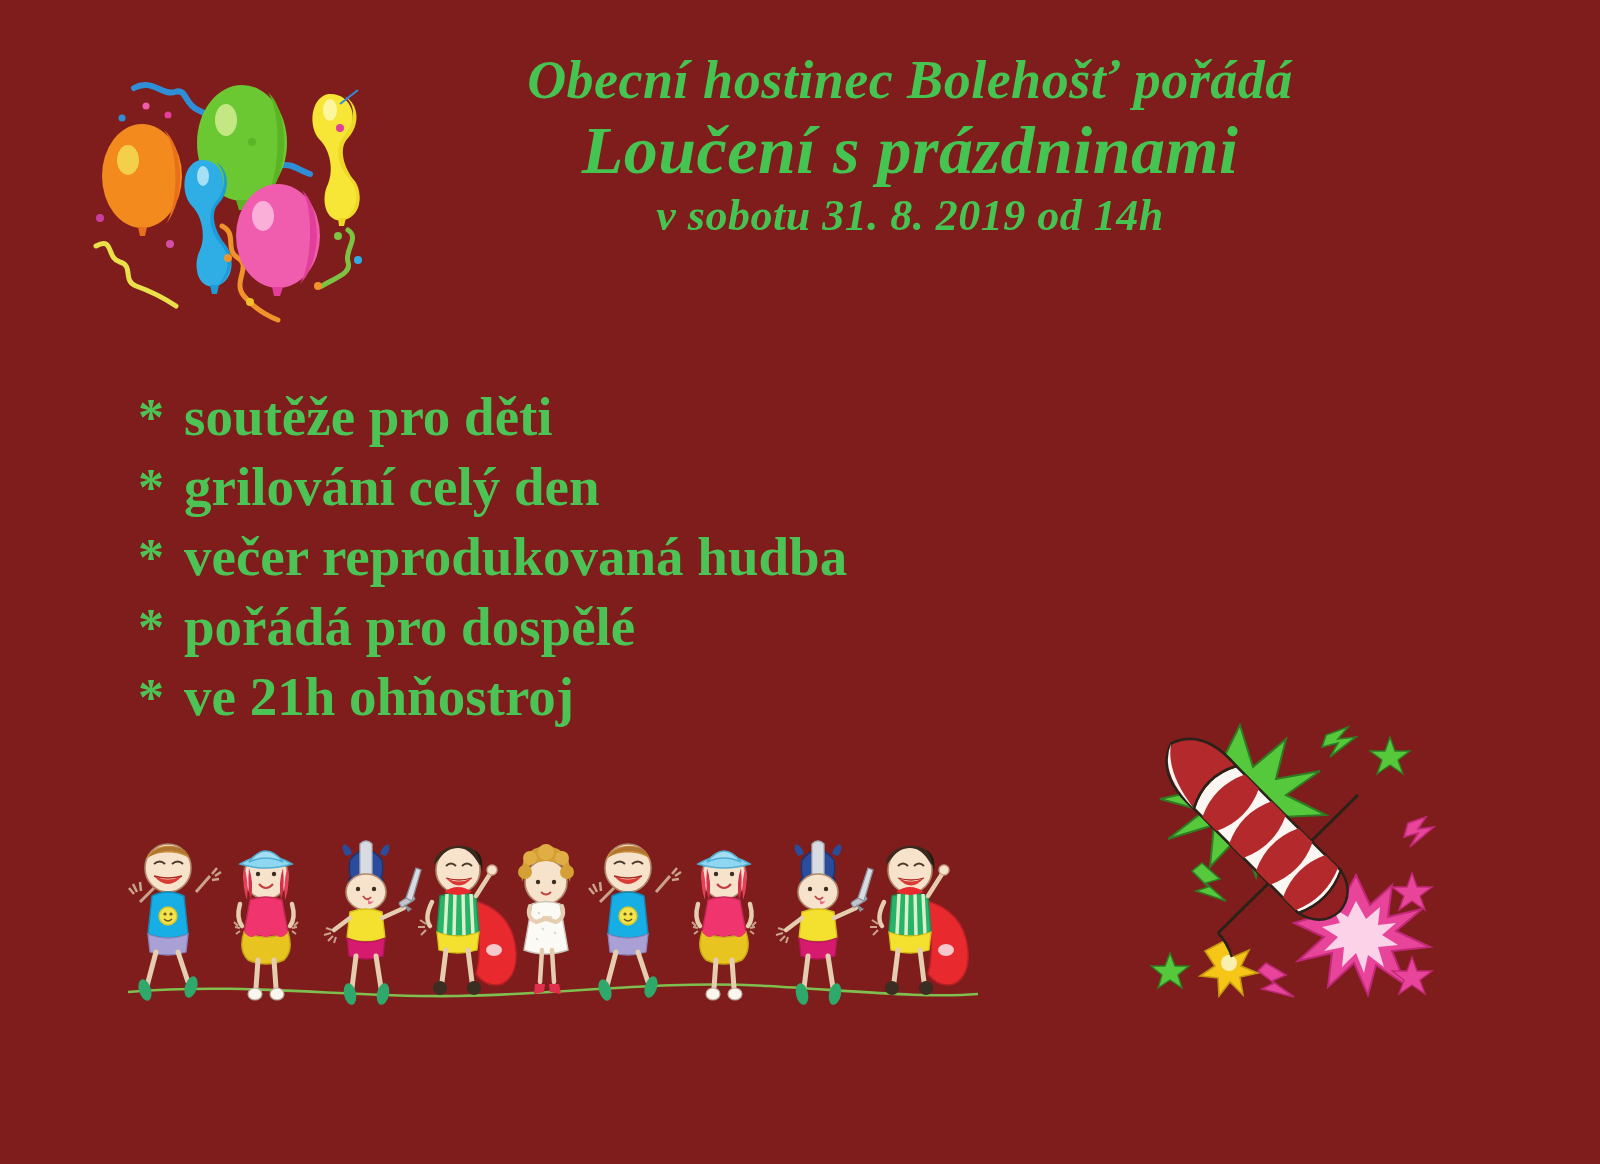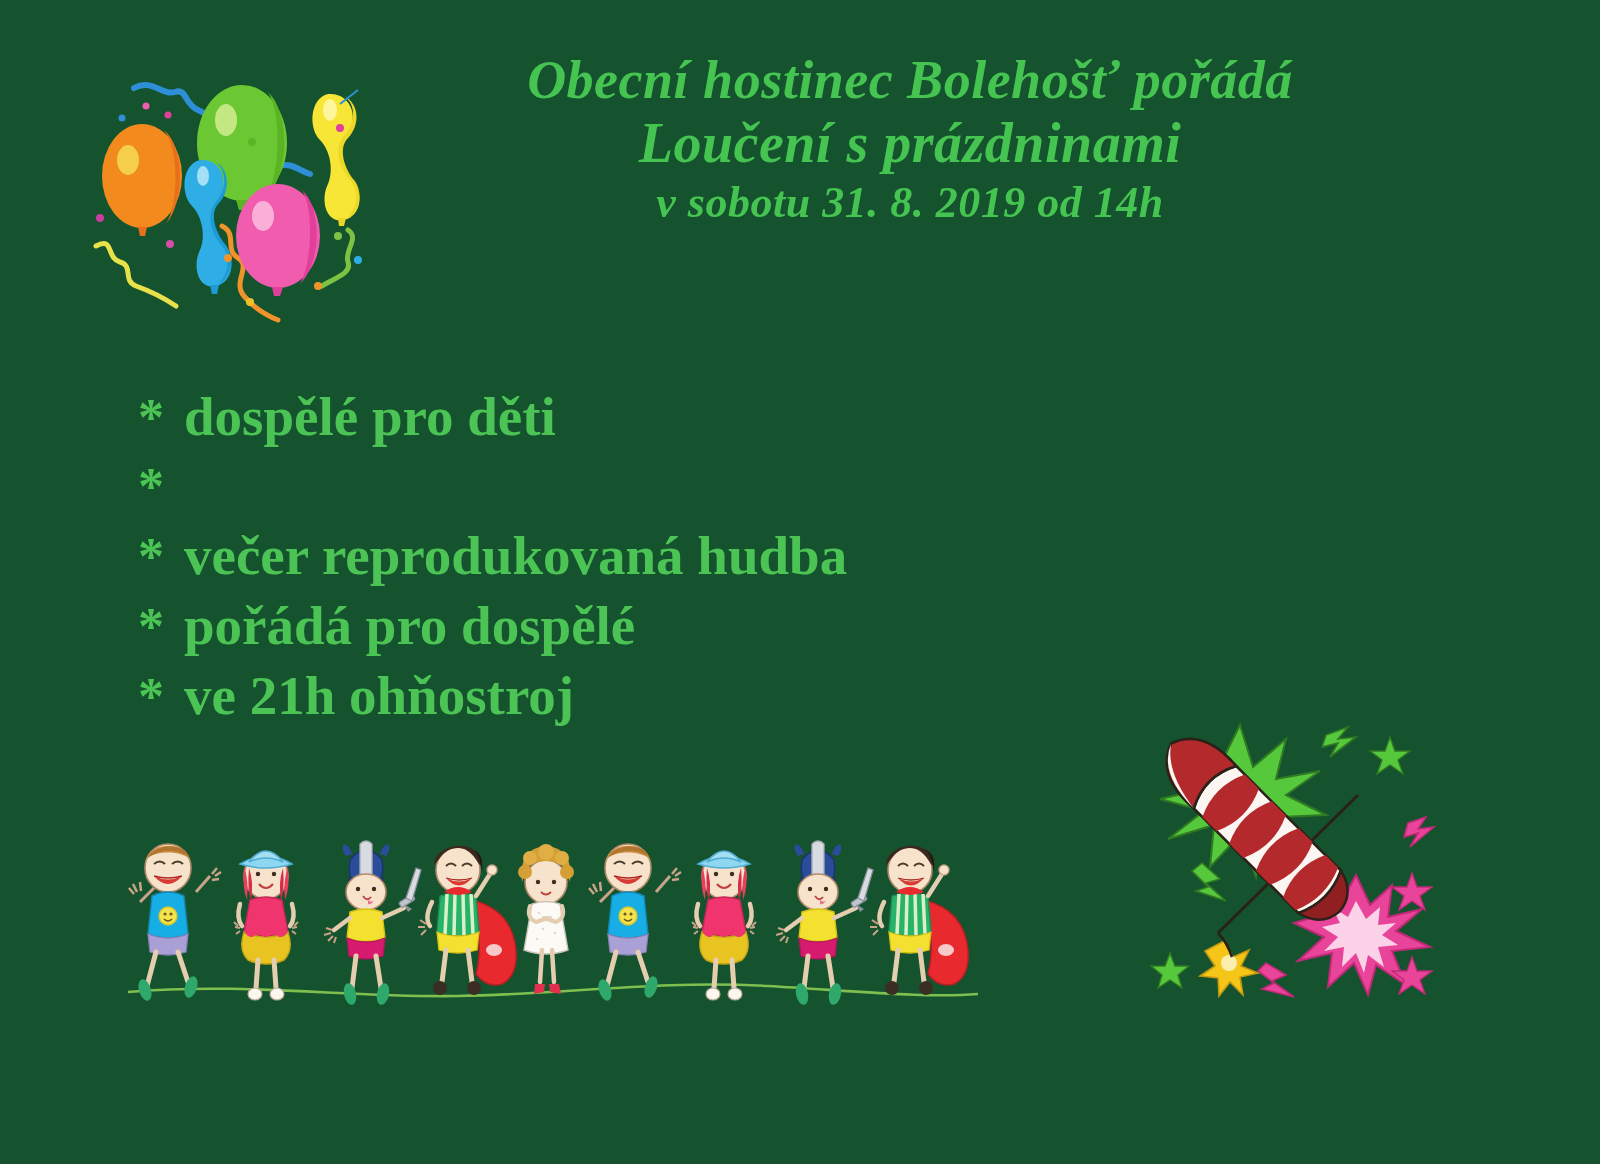--- a/index.html
+++ b/index.html
@@ -7,21 +7,21 @@
     padding: 0;
     background: #ffffff;
   }
   body {
     font-family: "Liberation Serif", serif;
   }
   #poster {
     position: relative;
     width: 1600px;
     height: 1164px;
-    background: #14532d;
+    background: #7f1d1d;
     overflow: hidden;
   }
 
   
   #header-block {
     position: absolute;
     left: 400px;
     top: 52px;
     width: 1020px;
     text-align: center;
@@ -33,21 +33,21 @@
     font-weight: bold;
     font-size: 54px;
     line-height: 1.04;
     letter-spacing: 0.5px;
     white-space: nowrap;
   }
   #line-title {
     font-family: "Liberation Serif", serif;
     font-style: italic;
     font-weight: bold;
-    font-size: 56px;
+    font-size: 68px;
     line-height: 1.12;
     letter-spacing: 0.5px;
     white-space: nowrap;
     margin-top: 4px;
   }
   #line-date {
     font-family: "Liberation Serif", serif;
     font-style: italic;
     font-weight: bold;
     font-size: 44px;
@@ -156,24 +156,25 @@
 
   <div id="header-block">
     <div id="line-organizer">Obecní hostinec Bolehošť pořádá</div>
     <div id="line-title">Loučení s prázdninami</div>
     <div id="line-date">v sobotu 31. 8. 2019 od 14h</div>
   </div>
 
   <div id="bullet-list">
     <div class="bullet-row">
       <span class="bullet-star">*</span>
-      <span class="bullet-text">dospělé pro děti</span>
-    </div>
-    <div class="bullet-row">
-      <span class="bullet-star">*</span>
+      <span class="bullet-text">soutěže pro děti</span>
+    </div>
+    <div class="bullet-row">
+      <span class="bullet-star">*</span>
+      <span class="bullet-text">grilování celý den</span>
     </div>
     <div class="bullet-row">
       <span class="bullet-star">*</span>
       <span class="bullet-text">večer reprodukovaná hudba</span>
     </div>
     <div class="bullet-row">
       <span class="bullet-star">*</span>
       <span class="bullet-text">pořádá pro dospělé</span>
     </div>
     <div class="bullet-row">

